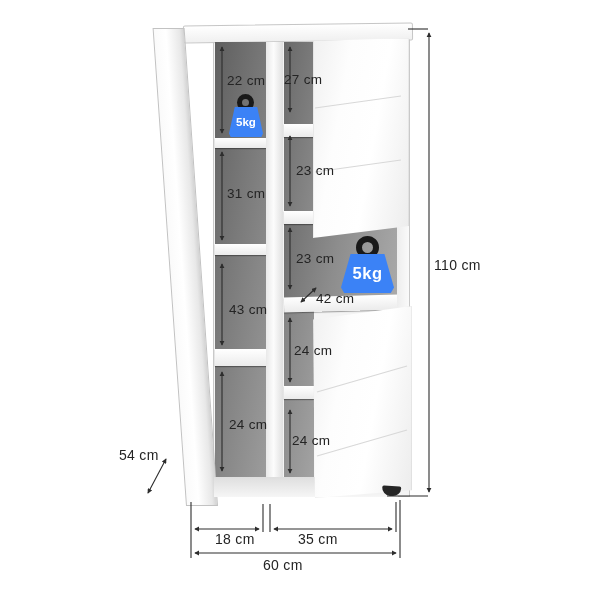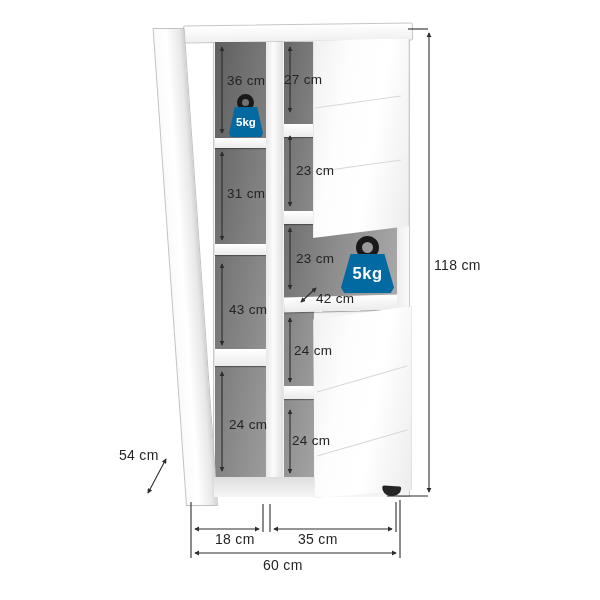--- a/index.html
+++ b/index.html
@@ -37,21 +37,21 @@
   .door-up{left:313px;top:38px;width:96px;height:200px;
            clip-path:polygon(0 1.5%,100% 0,100% 94%,0 100%);}
   .door-low{left:313px;top:306px;width:99px;height:192px;
             clip-path:polygon(0 7%,100% 0,100% 96%,2% 100%);}
   .foot{left:382px;top:486px;width:19px;height:10px;background:#262626;
         border-radius:2px 2px 9px 9px;transform:rotate(4deg);z-index:8;}
   
   .weight{position:absolute;z-index:5;}
   .weight .ring{position:absolute;border-radius:50%;border-style:solid;border-color:#191919;
                 box-sizing:border-box;}
-  .weight .wbody{position:absolute;background:#0369a1;color:#ffffff;display:flex;
+  .weight .wbody{position:absolute;background:#3b82f6;color:#ffffff;display:flex;
                  align-items:center;justify-content:center;font-weight:bold;}
   #overlay{position:absolute;left:0;top:0;z-index:9;pointer-events:none;}
 </style>
 </head>
 <body>
 
 <div id="canvas">
 
   <div class="abs top-panel"></div>
   <div class="abs body"></div>
@@ -120,32 +120,32 @@
       <line x1="222" y1="264" x2="222" y2="345" marker-start="url(#ah)" marker-end="url(#ah)"></line>
       <line x1="222" y1="372" x2="222" y2="471" marker-start="url(#ah)" marker-end="url(#ah)"></line>
       <line x1="290" y1="47" x2="290" y2="112" marker-start="url(#ah)" marker-end="url(#ah)"></line>
       <line x1="290" y1="136" x2="290" y2="206" marker-start="url(#ah)" marker-end="url(#ah)"></line>
       <line x1="290" y1="228" x2="290" y2="289" marker-start="url(#ah)" marker-end="url(#ah)"></line>
       <line x1="290" y1="318" x2="290" y2="382" marker-start="url(#ah)" marker-end="url(#ah)"></line>
       <line x1="290" y1="410" x2="290" y2="473" marker-start="url(#ah)" marker-end="url(#ah)"></line>
     </g>
   </svg>
 
-  <div class="lbl" style="left:227px;top:74px">36 cm</div>
+  <div class="lbl" style="left:227px;top:74px">22 cm</div>
   <div class="lbl" style="left:227px;top:187px">31 cm</div>
   <div class="lbl" style="left:229px;top:303px">43 cm</div>
   <div class="lbl" style="left:229px;top:418px">24 cm</div>
 
   <div class="lbl" style="left:284px;top:73px">27 cm</div>
   <div class="lbl" style="left:296px;top:164px">23 cm</div>
   <div class="lbl" style="left:296px;top:252px">23 cm</div>
   <div class="lbl" style="left:294px;top:344px">24 cm</div>
   <div class="lbl" style="left:292px;top:434px">24 cm</div>
 
   <div class="lbl" style="left:316px;top:292px">42 cm</div>
 
-  <div class="lbl lbl-big" style="left:434px;top:258px">118 cm</div>
+  <div class="lbl lbl-big" style="left:434px;top:258px">110 cm</div>
   <div class="lbl lbl-big" style="left:119px;top:448px">54 cm</div>
   <div class="lbl lbl-big" style="left:215px;top:532px">18 cm</div>
   <div class="lbl lbl-big" style="left:298px;top:532px">35 cm</div>
   <div class="lbl lbl-big" style="left:263px;top:558px">60 cm</div>
 
 </div>
 
 </body></html>

